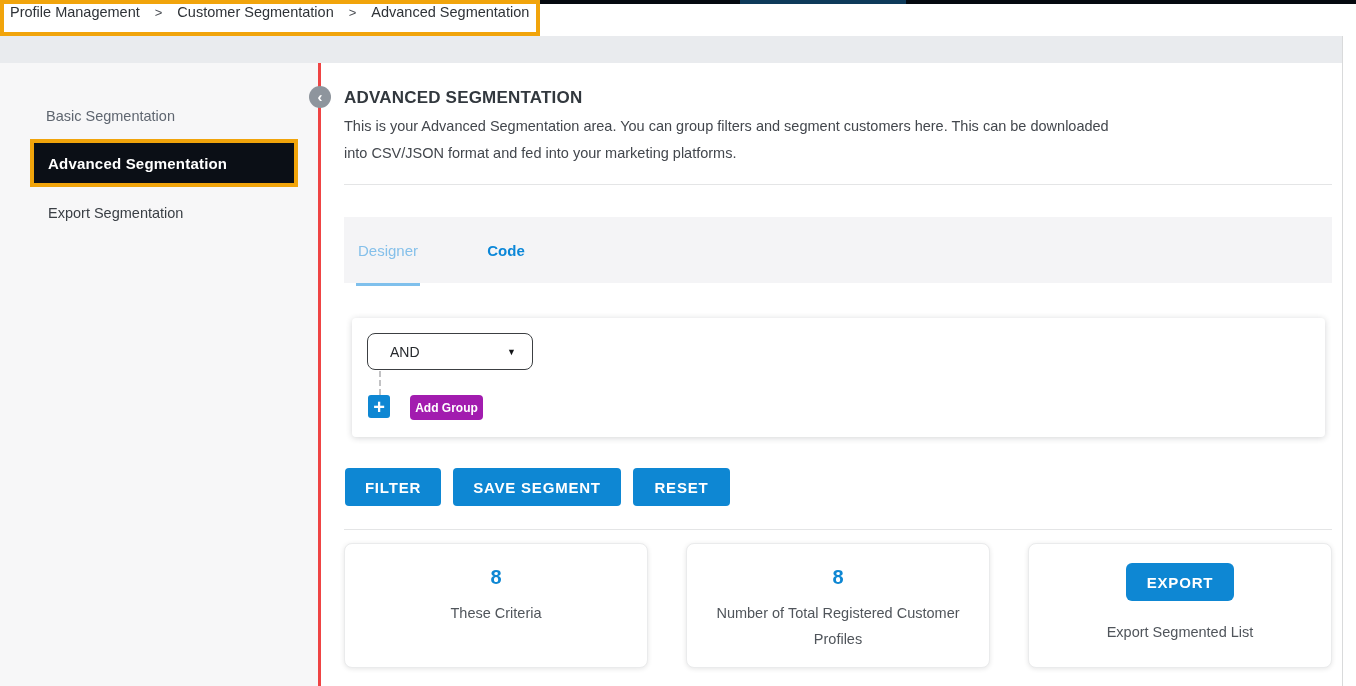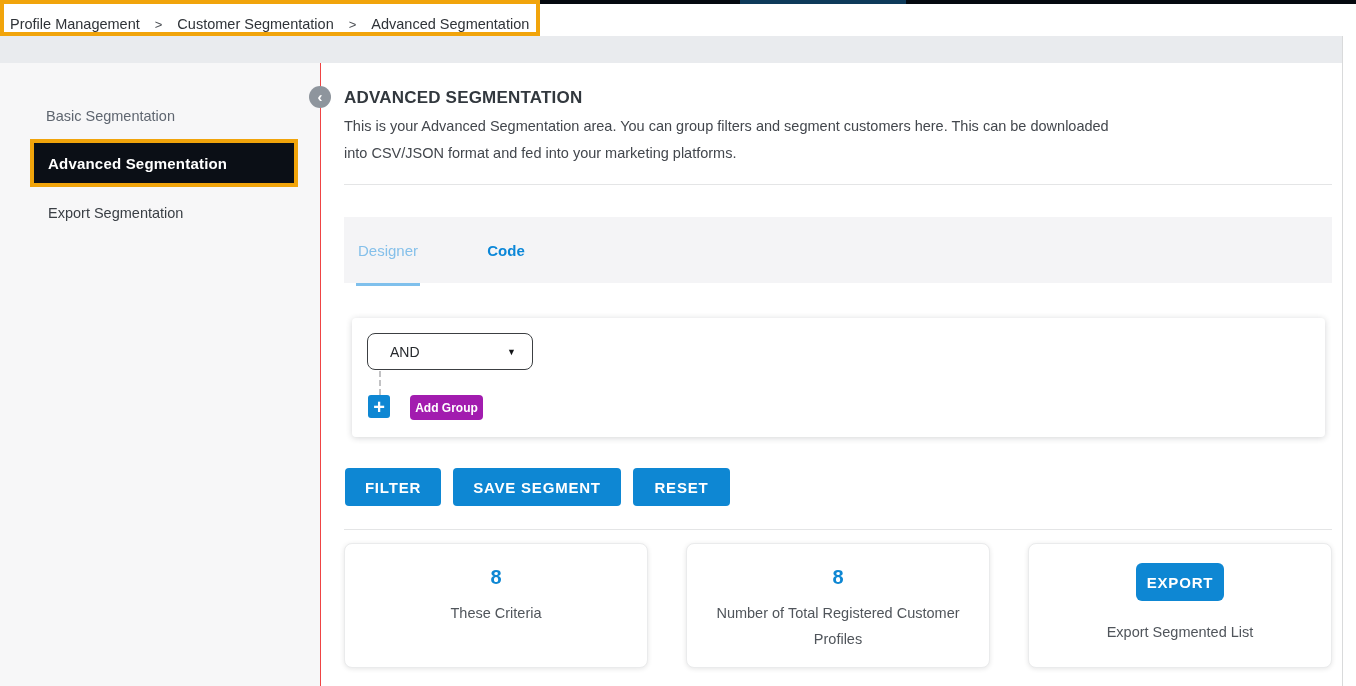--- a/index.html
+++ b/index.html
@@ -13,33 +13,33 @@
 
   
   .top-strip { position:absolute; left:0; top:0; width:1356px; height:4px; background:#05090f; z-index:1; }
   .top-strip-blue { position:absolute; left:740px; top:0; width:166px; height:4px; background:#0e3a5a; }
 
   
   .breadcrumb-row { position:absolute; left:0; top:4px; width:1356px; height:32px; background:#ffffff; z-index:2; }
   .breadcrumb-annotation {
     position:absolute; left:0; top:0; width:540px; height:36px;
     border:4px solid #f1a40b; background:#ffffff; z-index:3;
-    display:flex; align-items:flex-end; padding-left:6px;
+    display:flex; align-items:flex-start; padding-left:6px;
   }
   .crumb { font-size:14.5px; color:#2f3338; white-space:nowrap; cursor:pointer; }
   .crumb-sep { font-size:13px; color:#4a4e54; margin:0 15px; padding-top:1px; }
 
   
   .gray-band { position:absolute; left:0; top:36px; width:1342px; height:27px; background:#e9ebee; z-index:2; }
 
   
   .right-edge-line { position:absolute; left:1342px; top:36px; width:1px; height:650px; background:#d9dadb; z-index:2; }
 
   
-  .sidebar { position:absolute; left:0; top:63px; width:321px; height:623px; background:#f7f7f8; border-right:1px solid #ef4444; z-index:2; }
+  .sidebar { position:absolute; left:0; top:63px; width:321px; height:623px; background:#f7f7f8; border-right:3px solid #ef4444; z-index:2; }
   .side-item { position:absolute; font-size:14.5px; cursor:pointer; }
   .side-item.basic { left:46px; top:45px; color:#5f6670; }
   .side-item.saved { left:48px; top:142px; color:#3a3f45; }
   .side-item-active-box {
     position:absolute; left:30px; top:76px; width:268px; height:48px;
     border:4px solid #f1a40b; background:#0b0f16;
     display:flex; align-items:center; padding-left:14px; cursor:pointer;
   }
   .side-item-active-box span { color:#ffffff; font-size:15px; font-weight:700; letter-spacing:0.2px; }
 
@@ -109,21 +109,21 @@
   .cards-row { position:absolute; left:344px; top:543px; display:flex; gap:38px; z-index:2; }
   .stat-card {
     width:304px; height:125px; background:#ffffff;
     border:1px solid #eaebec; border-radius:8px;
     box-shadow:0 1px 5px rgba(0,0,0,0.10);
     text-align:center; padding-top:20px;
   }
   .stat-value { color:#0e87d3; font-size:20px; font-weight:700; line-height:26px; }
   .stat-label { margin-top:10px; font-size:14.5px; color:#50555b; line-height:26px; }
   .export-btn {
-    display:block; margin:0 auto; width:88px; height:38px;
+    display:block; margin:0 auto; width:108px; height:38px;
     background:#0e87d3; border:none; border-radius:6px; cursor:pointer;
     color:#ffffff; font-size:15px; font-weight:700; letter-spacing:0.8px;
     font-family:"Liberation Sans", sans-serif;
   }
   .export-label { margin-top:23px; font-size:14.5px; color:#50555b; }
   .stat-card.export-card { padding-top:19px; }
 </style>
 </head>
 <body>
 

